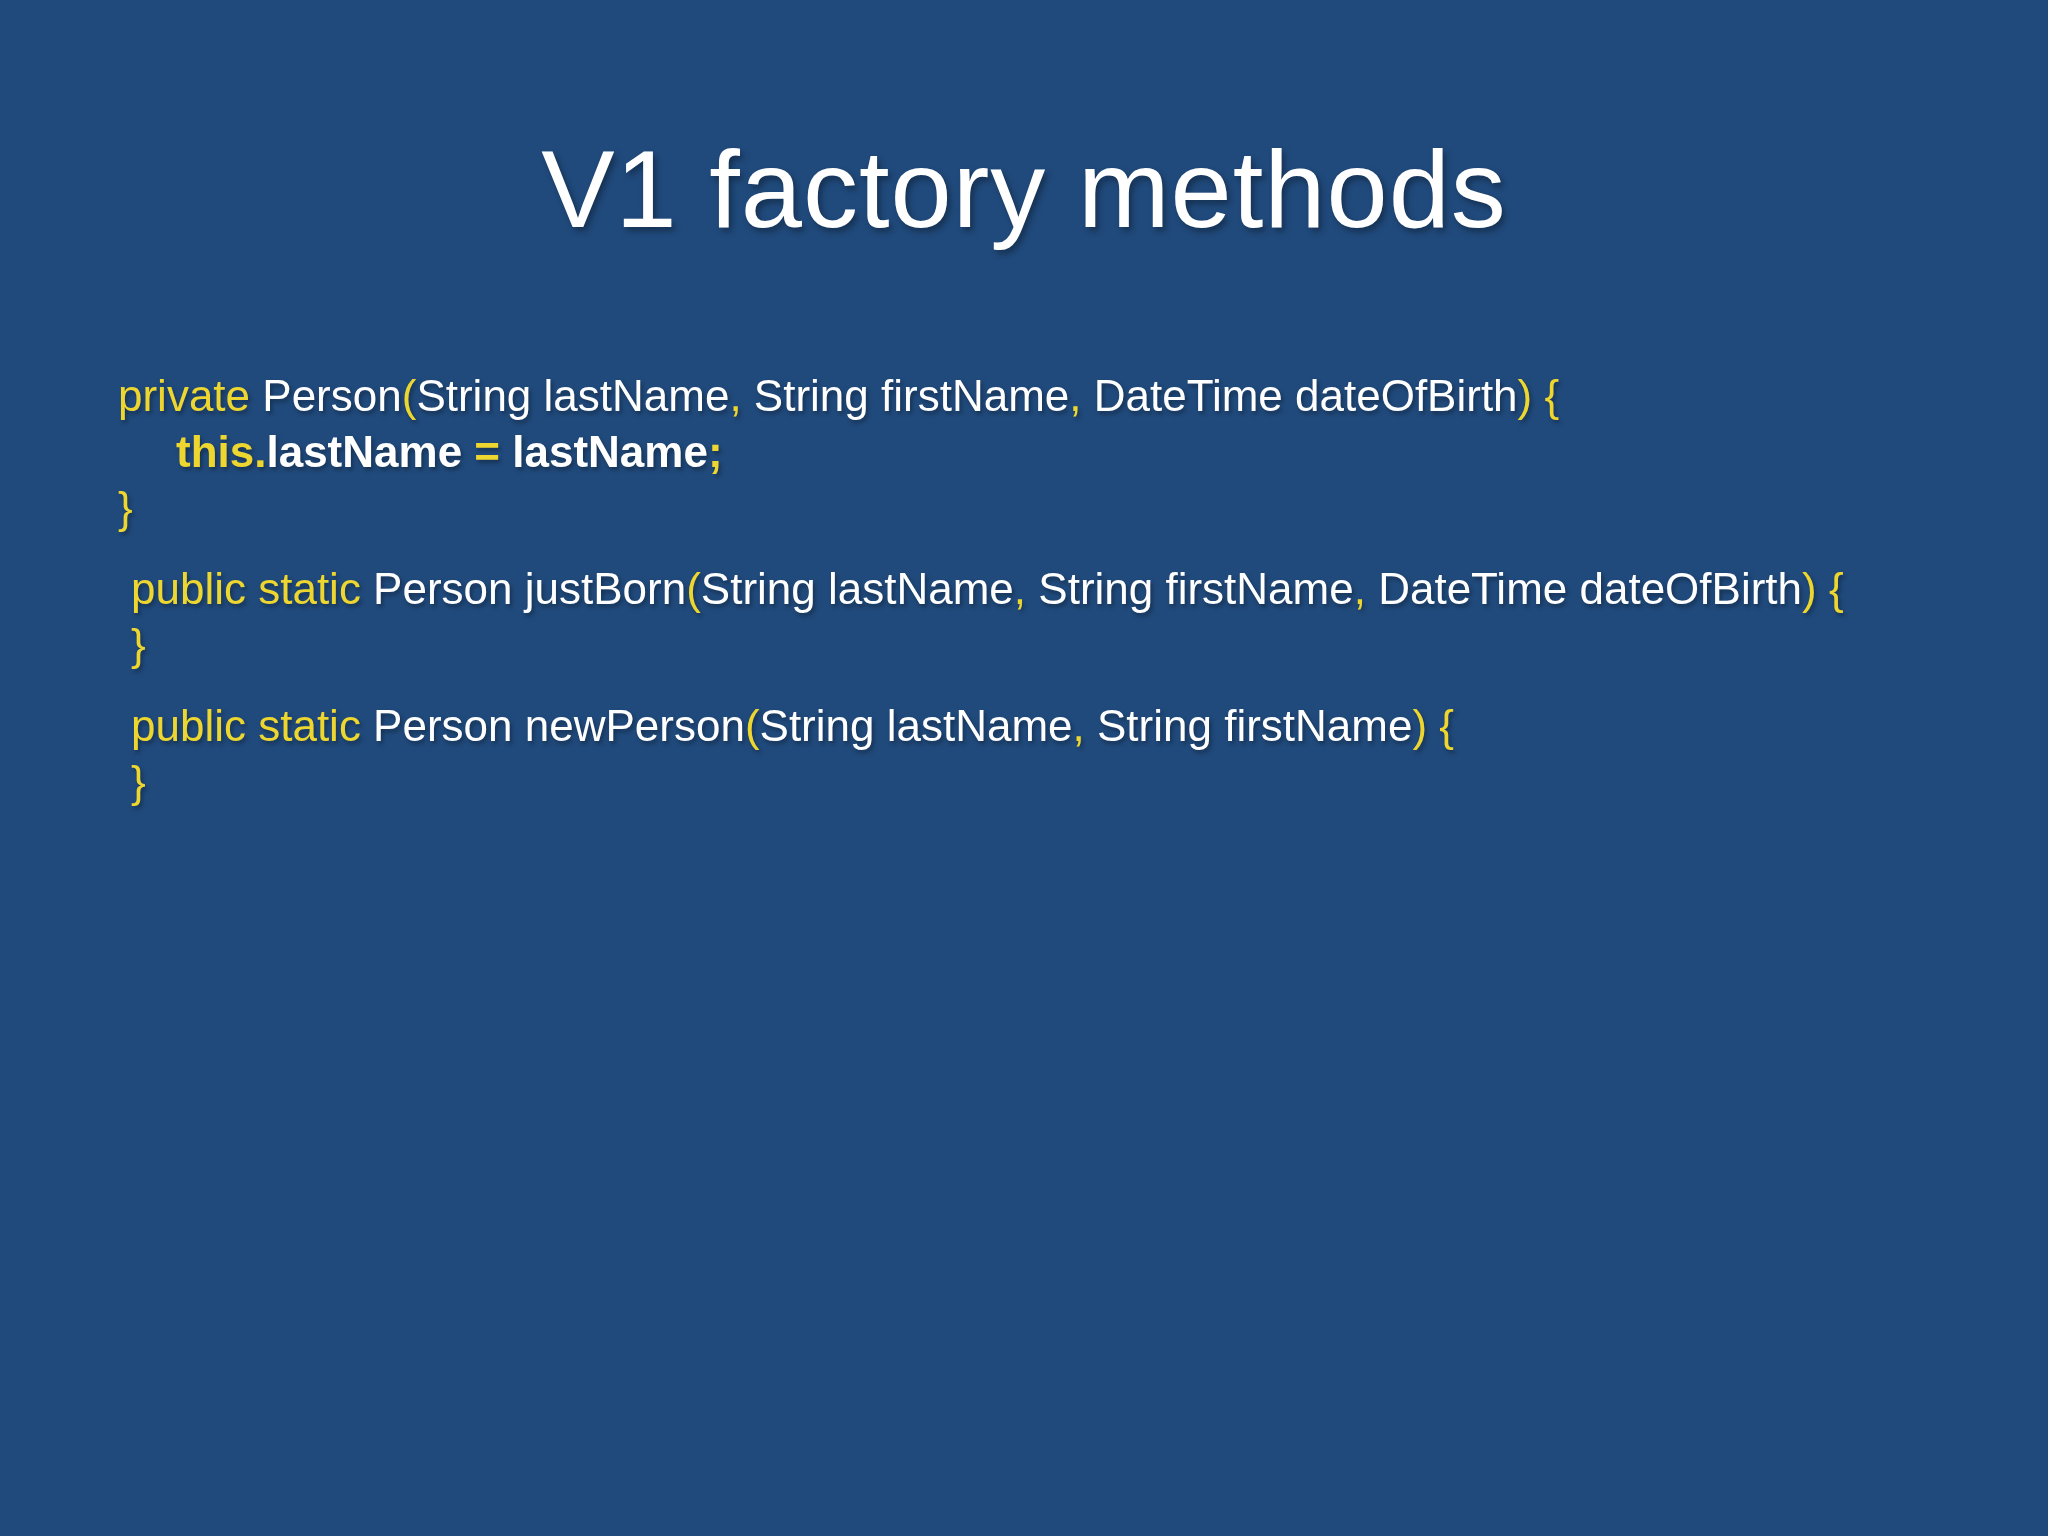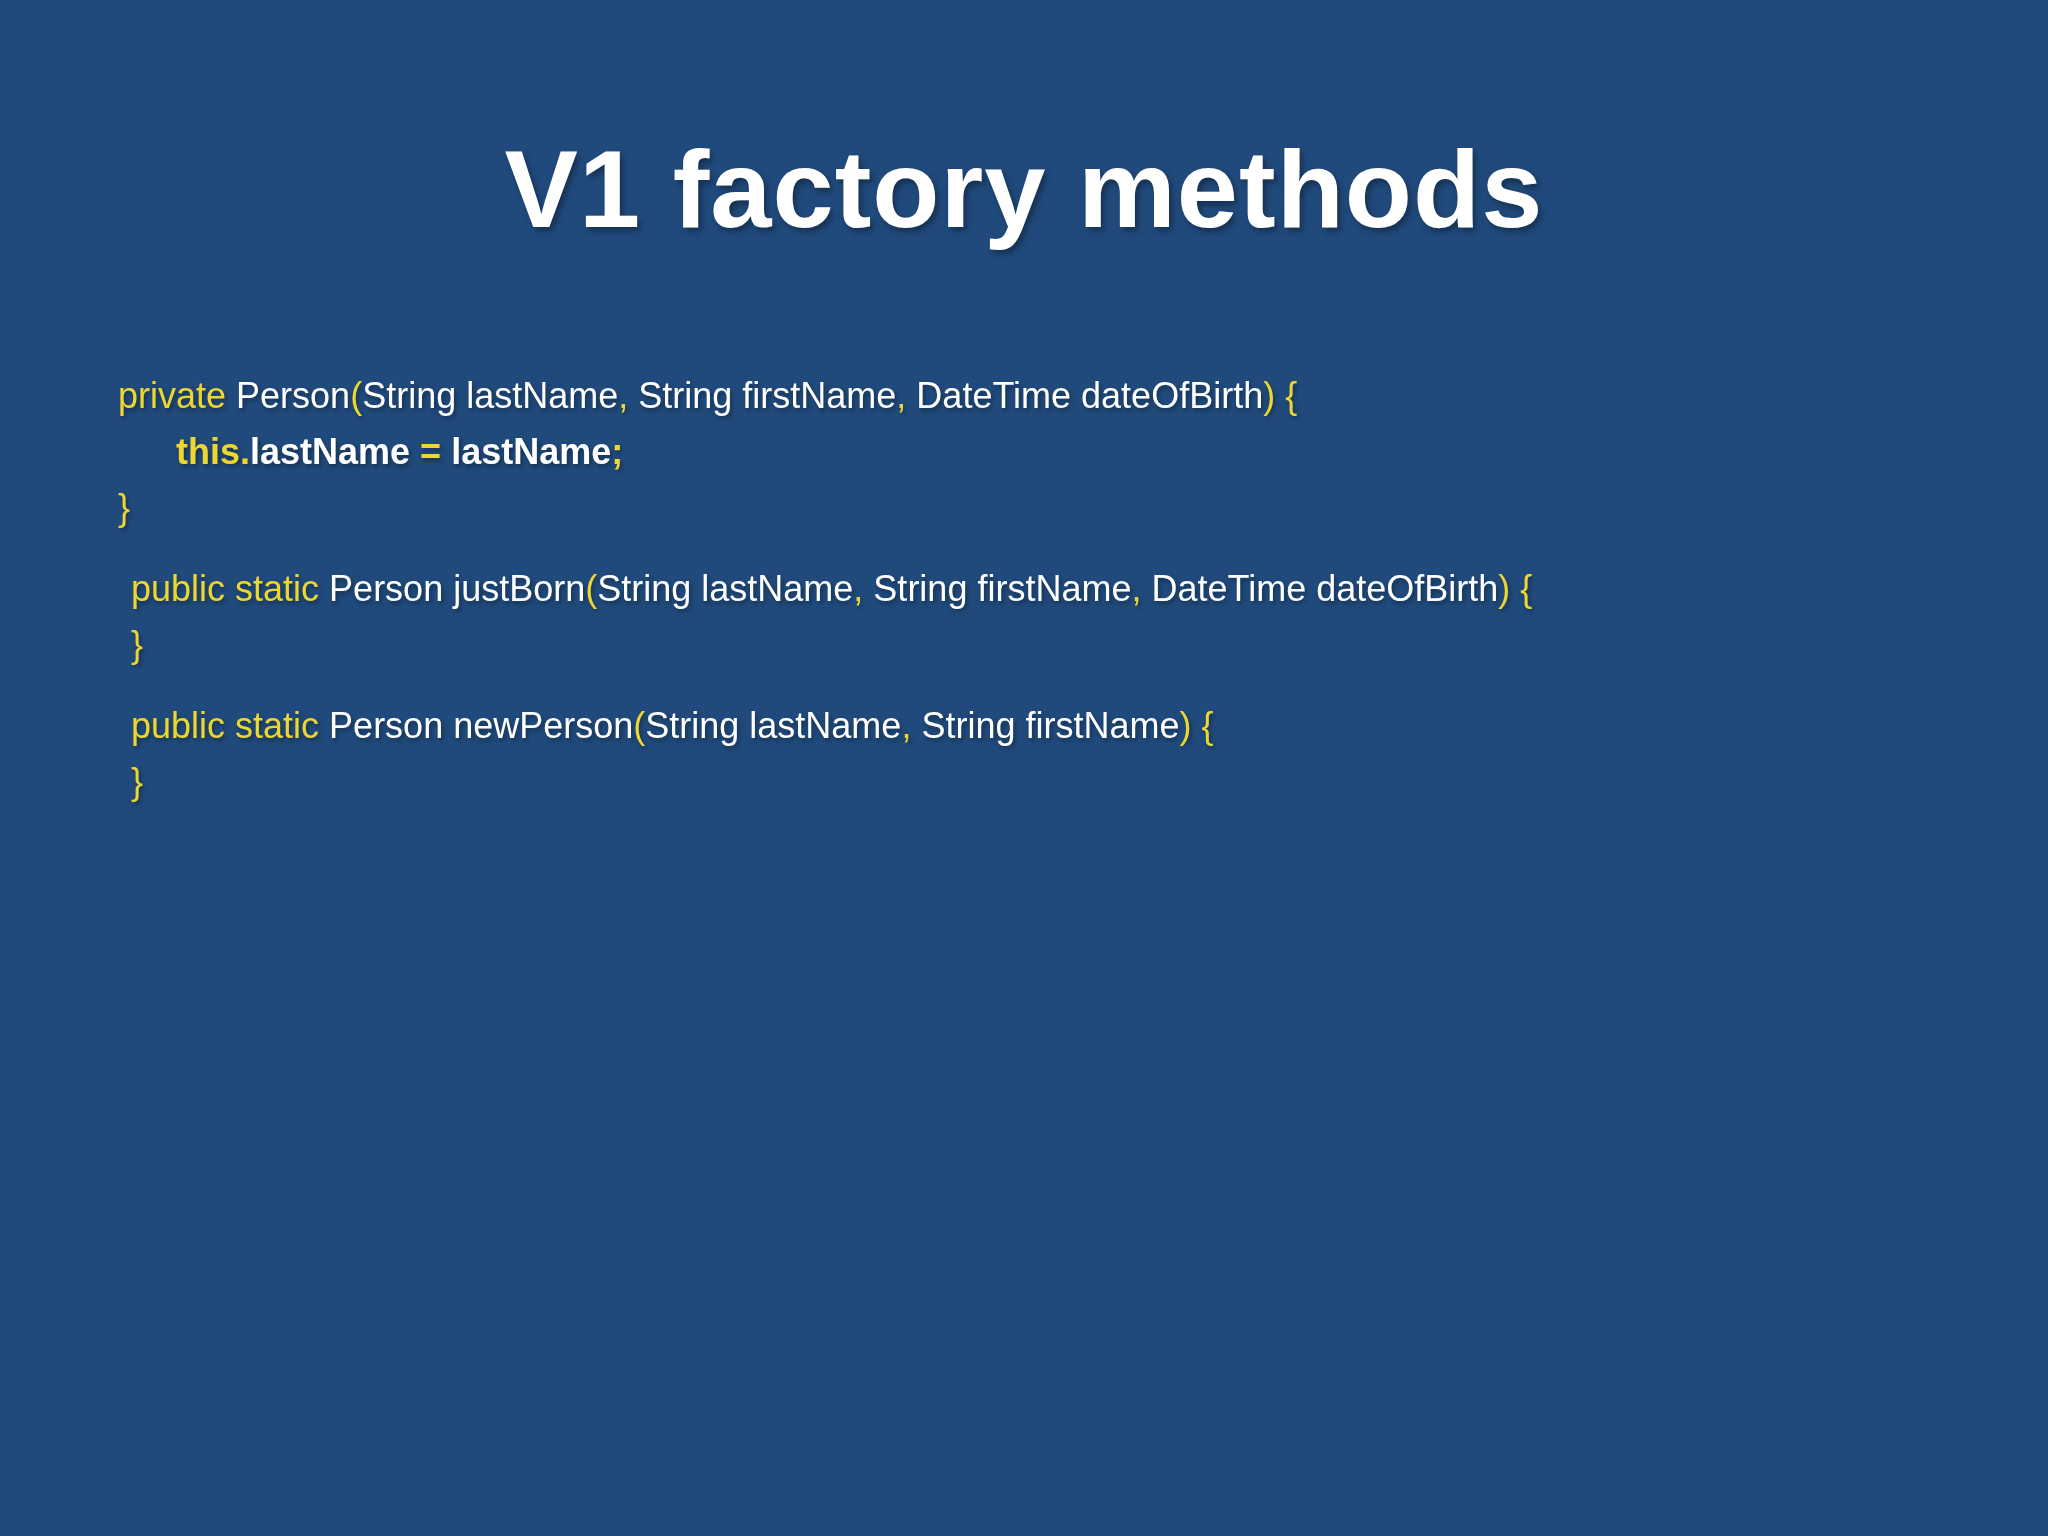--- a/index.html
+++ b/index.html
@@ -16,32 +16,32 @@
     font-family: "Liberation Sans", sans-serif;
   }
   .title {
     position: absolute;
     top: 128px;
     left: 0;
     right: 0;
     margin: 0;
     text-align: center;
     font-size: 110px;
-    font-weight: 700;
+    font-weight: 400;
     line-height: 1.1;
     color: var(--title, #FFFFFF);
     text-shadow: 3px 4px 6px rgba(0,0,0,0.35);
     letter-spacing: 1px;
   }
   .code {
     position: absolute;
     top: 368px;
     left: 118px;
     right: 40px;
-    font-size: 36px;
+    font-size: 44px;
     line-height: 56px;
     white-space: nowrap;
     text-shadow: 2px 3px 4px rgba(0,0,0,0.35);
   }
   .code-block { margin: 0; }
   .code-block + .code-block { margin-top: 25px; padding-left: 13px; }
   .code-line { height: 56px; }
   .code-line.indent { padding-left: 58px; font-weight: bold; }
   .kw { color: var(--kw, #EDD630); }
   .id { color: var(--id, #FFFFFF); }

